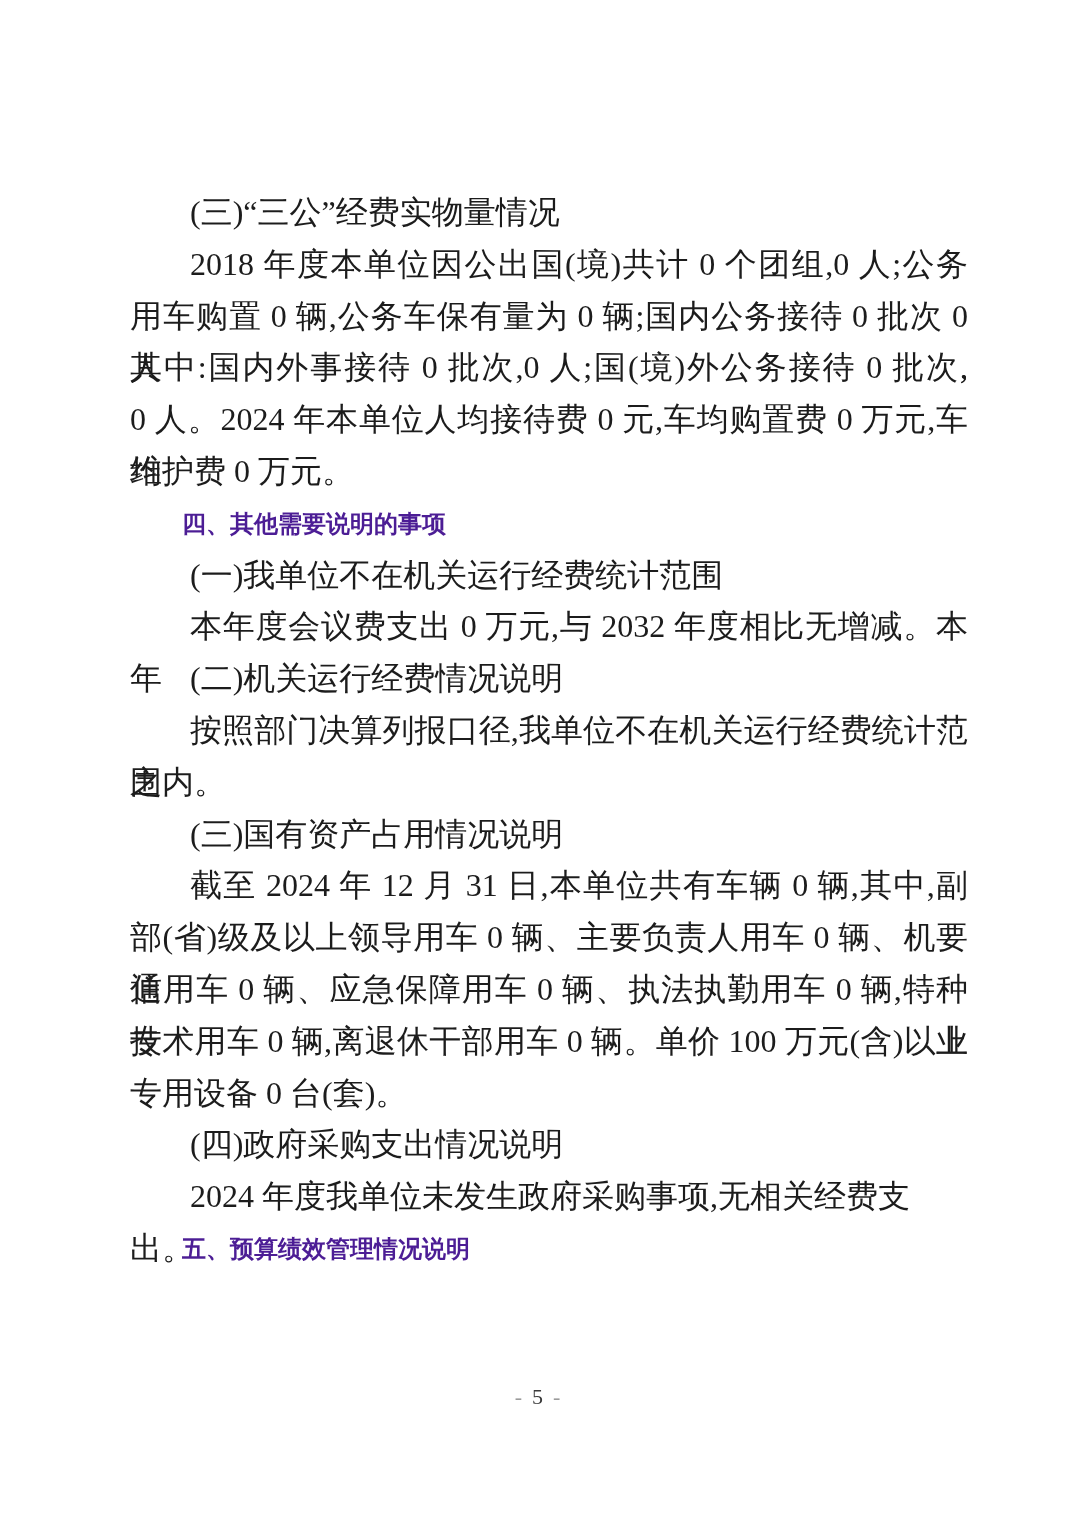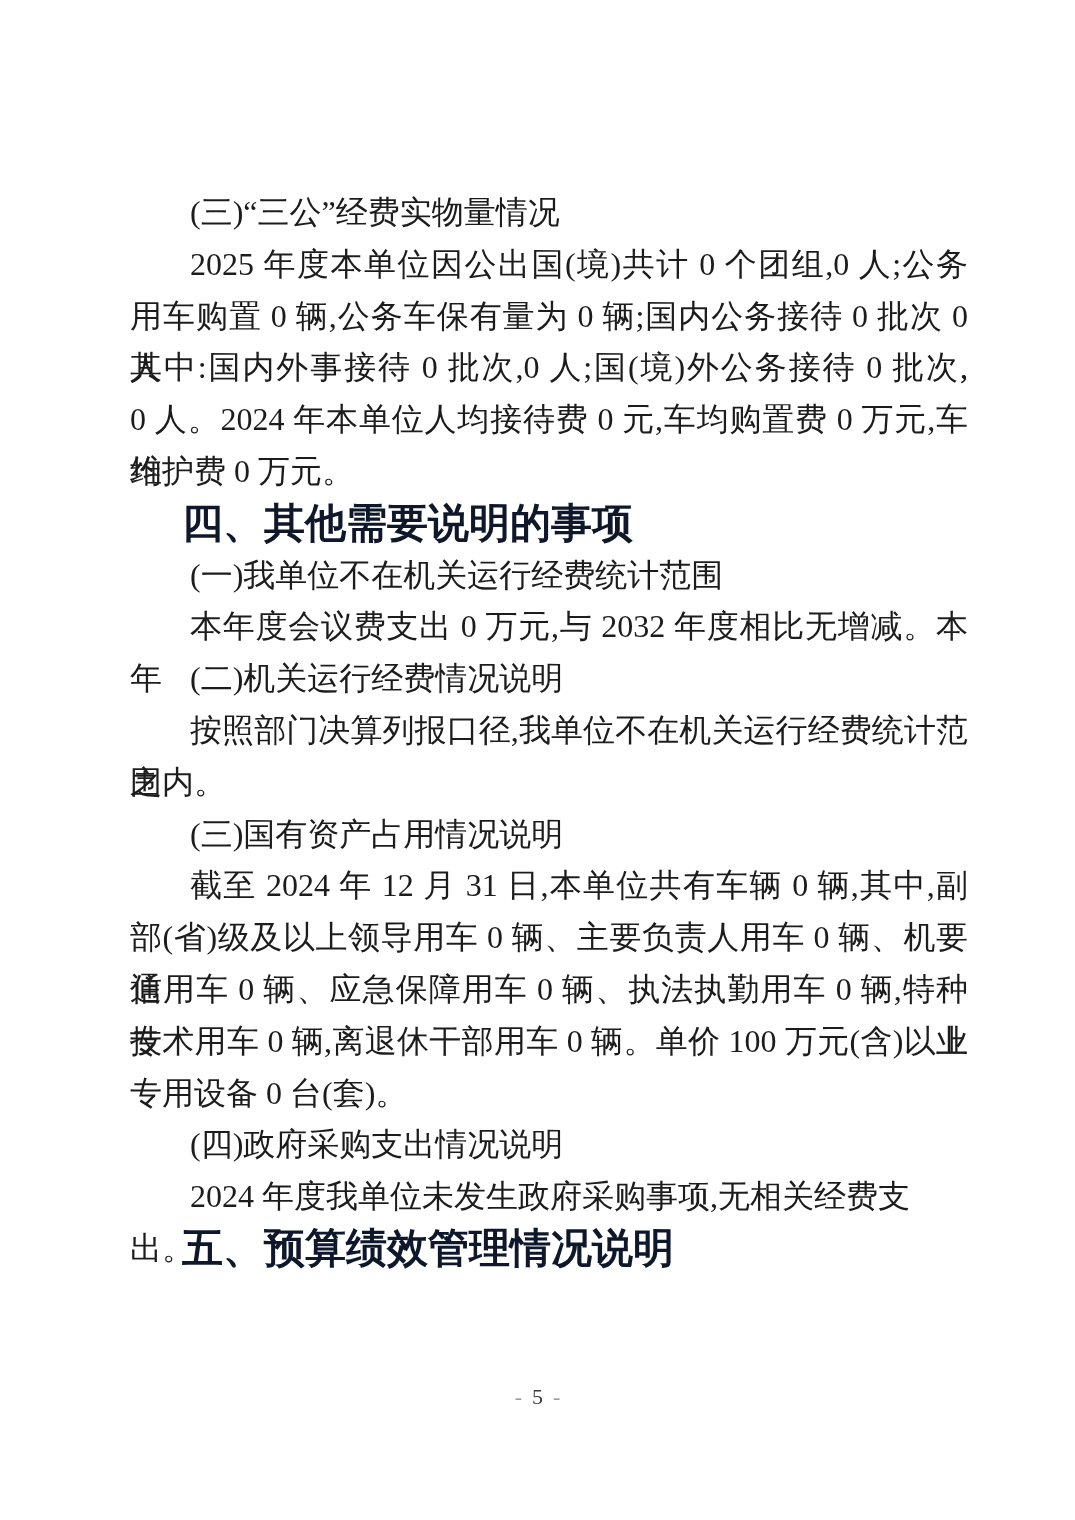--- a/index.html
+++ b/index.html
@@ -26,44 +26,44 @@
     text-align:left;
   }
   .indent { text-indent:60px; }
   .just {
     text-align:justify;
     text-align-last:justify;
   }
   .head {
     font-family:"Liberation Sans","DejaVu Sans",sans-serif;
     font-weight:700;
-    font-size:41px;
+    font-size:24px;
     text-indent:52px;
-    color:#0f172a;
+    color:#4c1d95;
   }
   .footer {
     position:absolute;
     left:0;
     top:1381px;
     width:1075px;
     text-align:center;
     font-size:22px;
     line-height:32px;
     color:#3a3a3a;
   }
   .footer span { margin:0 5px; }
   .footer .dash { color:#9b9b9b; }
 </style>
 </head>
 <body>
 
 <div class="page">
   <div class="text-block">
     <div class="l indent">(三)“三公”经费实物量情况</div>
-    <div class="l indent just">2025 年度本单位因公出国(境)共计 0 个团组,0 人;公务</div>
+    <div class="l indent just">2018 年度本单位因公出国(境)共计 0 个团组,0 人;公务</div>
     <div class="l just">用车购置 0 辆,公务车保有量为 0 辆;国内公务接待 0 批次 0 人,</div>
     <div class="l just">其中:国内外事接待 0 批次,0 人;国(境)外公务接待 0 批次,</div>
     <div class="l just">0 人。2024 年本单位人均接待费 0 元,车均购置费 0 万元,车均</div>
     <div class="l">维护费 0 万元。</div>
     <div class="l head">四、其他需要说明的事项</div>
     <div class="l indent">(一)我单位不在机关运行经费统计范围</div>
     <div class="l indent just">本年度会议费支出 0 万元,与 2032 年度相比无增减。本年</div>
     <div class="l indent">(二)机关运行经费情况说明</div>
     <div class="l indent just">按照部门决算列报口径,我单位不在机关运行经费统计范围</div>
     <div class="l">之内。</div>

